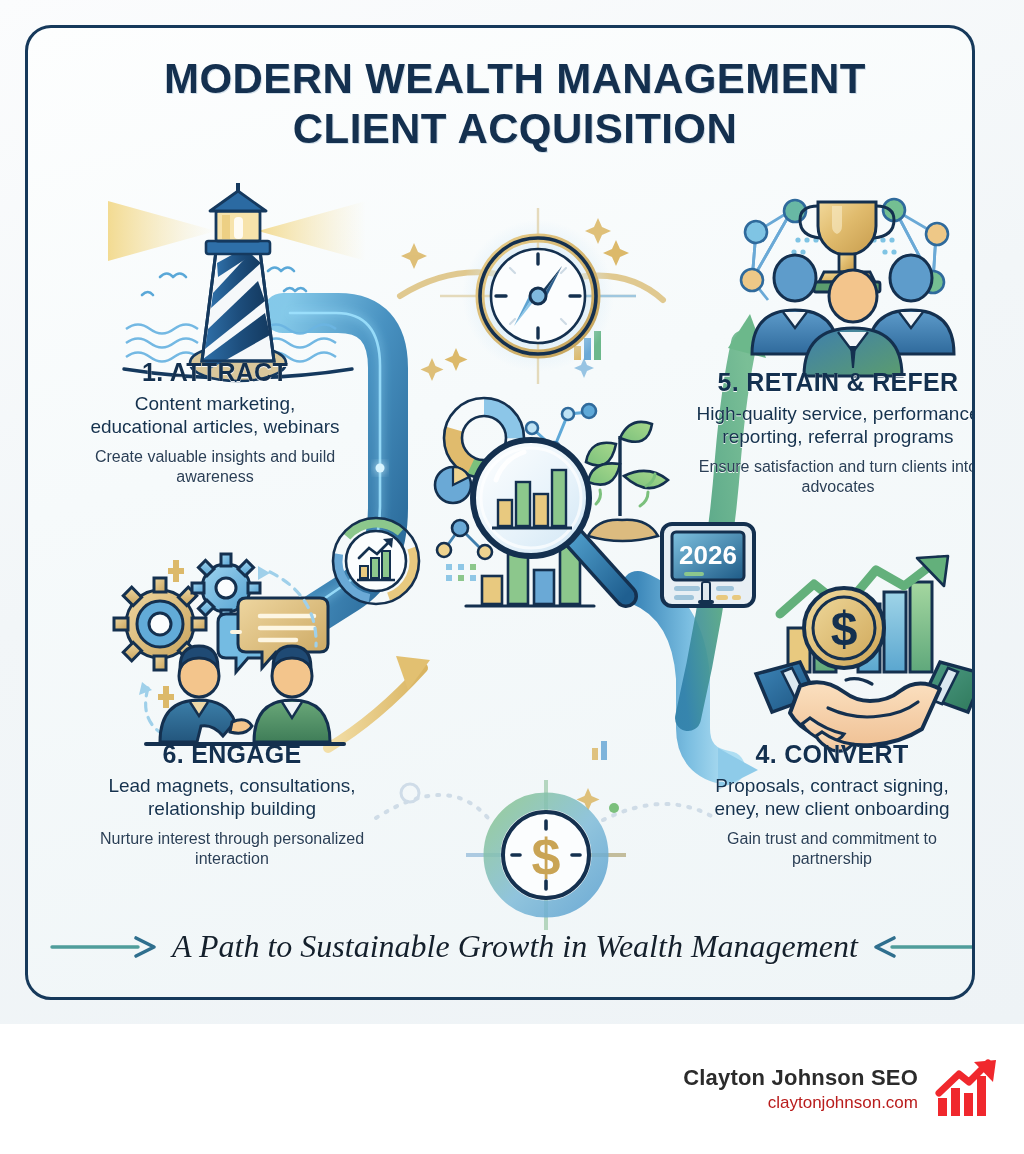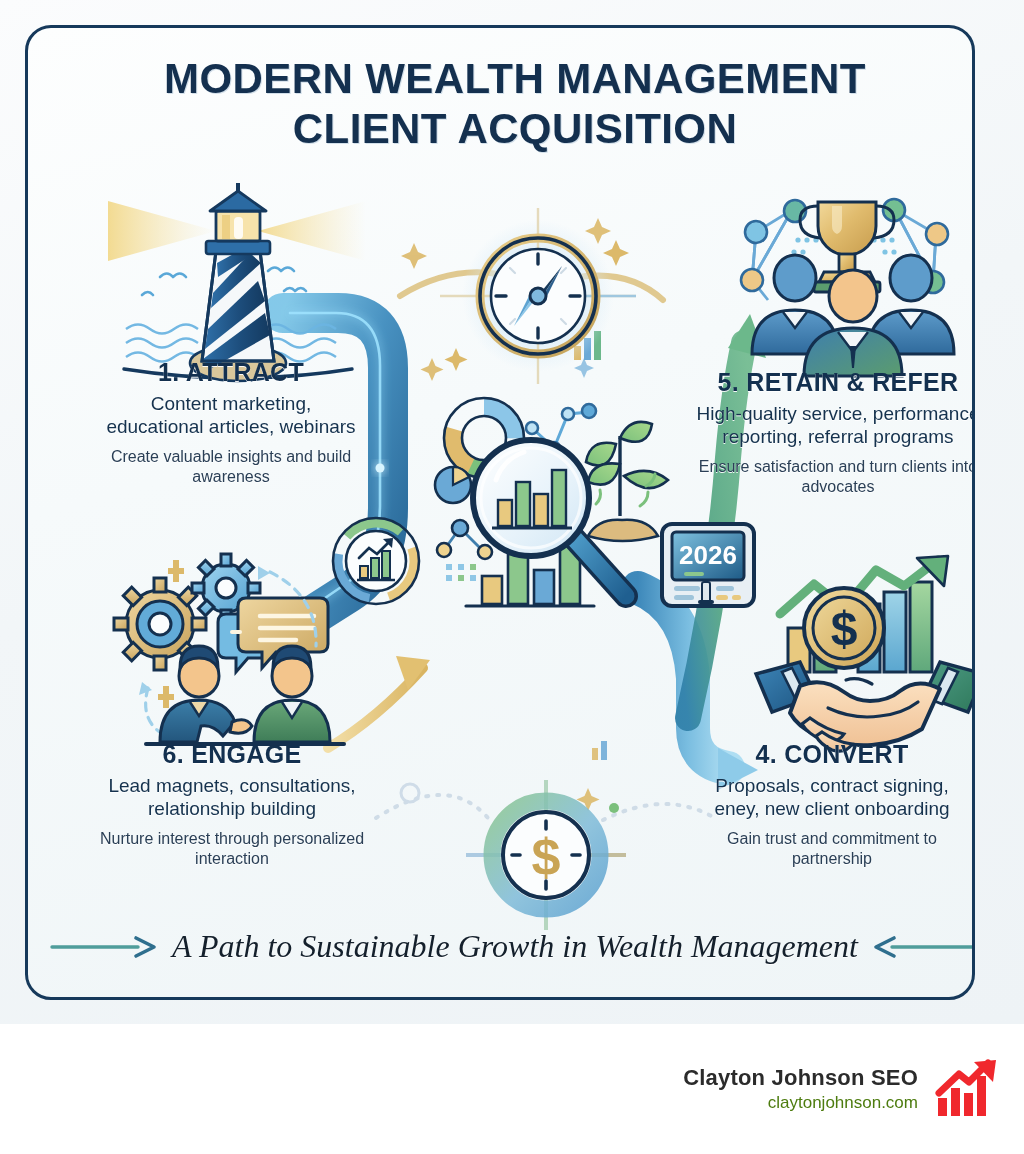--- a/index.html
+++ b/index.html
@@ -41,21 +41,21 @@
   }
   .b-sub {
     font-size: 19px; font-weight: 400; color: #15324e; line-height: 1.22;
     text-shadow: 0 1px 0 rgba(255,255,255,.9);
   }
   .b-desc {
     font-size: 16px; font-weight: 400; color: #2a3f56; line-height: 1.25;
     margin-top: 9px; text-shadow: 0 1px 0 rgba(255,255,255,.9);
   }
 
-  #blk1 { left: 62px;  top: 330px; width: 250px; margin-left: 16px; }
+  #blk1 { left: 62px;  top: 330px; width: 250px; }
   #blk2 { left: 68px;  top: 712px; width: 272px; }
   #blk3 { left: 398px; top: 573px; width: 236px; }
   #blk4 { left: 668px; top: 712px; width: 272px; }
   #blk5 { left: 660px; top: 340px; width: 300px; }
 
   
   .tagline-row {
     position:absolute; left:0; top:900px; width:974px;
     display:flex; align-items:center; justify-content:center; gap:12px;
   }
@@ -67,21 +67,21 @@
   .tl-arrow { flex:0 0 auto; }
 
   
   .footer {
     position:absolute; left:0; top:1024px; width:1024px; height:130px;
     background:#ffffff; display:flex; align-items:center;
     justify-content:flex-end; padding-right:26px; gap:18px;
   }
   .f-txt { text-align:right; }
   .f-name { font-size:22px; font-weight:700; color:#2b2b2b; letter-spacing:.2px; }
-  .f-url { font-size:17px; color:#4d7c0f; margin-top:2px; }
+  .f-url { font-size:17px; color:#b91c1c; margin-top:2px; }
   .f-logo { width:62px; height:58px; }
 
   svg { display:block; overflow: visible; }
   .art { position:absolute; }
 </style>
 </head>
 <body>
 
 <div class="canvas">
   <div class="frame">

